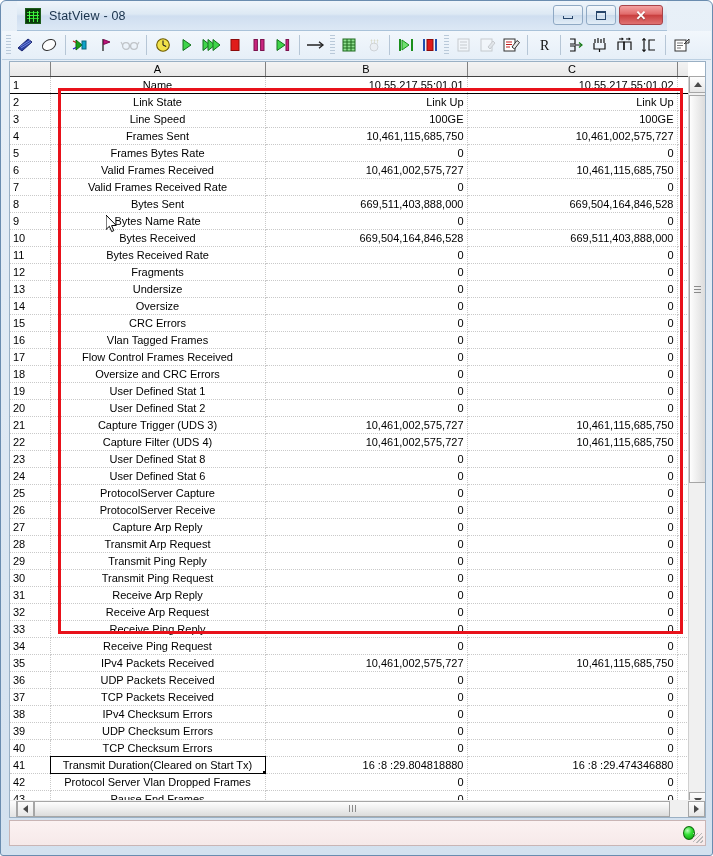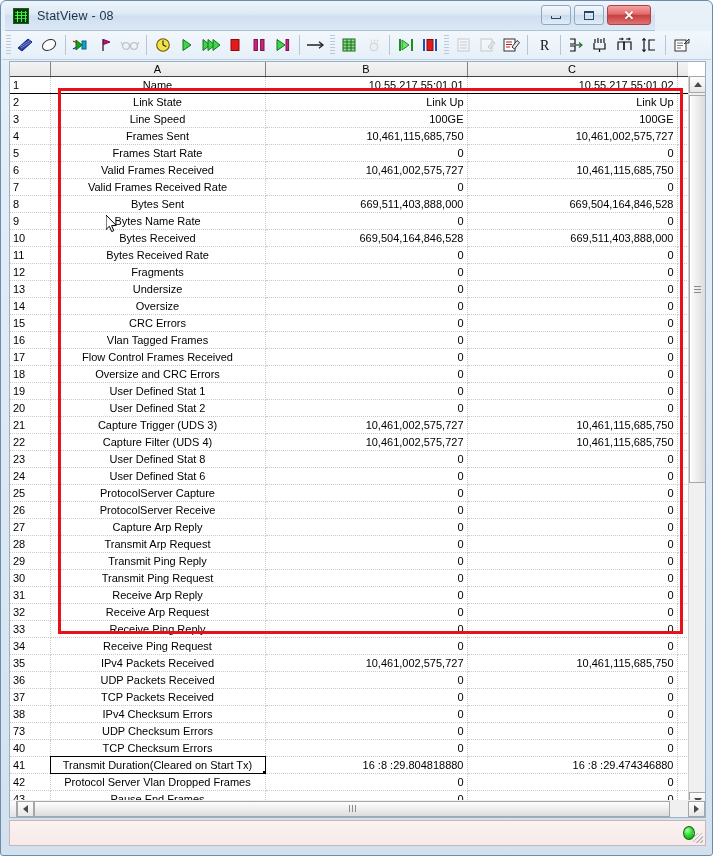--- a/index.html
+++ b/index.html
@@ -22,21 +22,21 @@
     box-sizing: border-box;
     border: 1px solid #6a8caf;
     border-radius: 6px 6px 3px 3px;
     background: linear-gradient(to bottom, #e8f0f8 0%, #d3e1ef 100%);
     overflow: hidden;
   }
 
   
   .titlebar {
     position: absolute;
-    left: 4px; top: 0;
+    left: 16px; top: 0;
     width: 650px; height: 30px;
     box-sizing: border-box;
     background: linear-gradient(to bottom, #eff5fb 0%, #dde9f4 45%, #cfdef0 52%, #dce8f5 100%);
     border-bottom: 1px solid #a9c2d9;
     display: flex;
     align-items: center;
     text-align: center;
   }
   .app-icon {
     width: 16px; height: 16px;
@@ -639,21 +639,21 @@
             </tr>
             <tr class="datarow">
               <td class="rownum">4</td>
               <td class="name-cell">Frames Sent</td>
               <td class="val-cell">10,461,115,685,750</td>
               <td class="val-cell">10,461,002,575,727</td>
               <td class="pad-cell"></td>
             </tr>
             <tr class="datarow">
               <td class="rownum">5</td>
-              <td class="name-cell">Frames Start Rate</td>
+              <td class="name-cell">Frames Bytes Rate</td>
               <td class="val-cell">0</td>
               <td class="val-cell">0</td>
               <td class="pad-cell"></td>
             </tr>
             <tr class="datarow">
               <td class="rownum">6</td>
               <td class="name-cell">Valid Frames Received</td>
               <td class="val-cell">10,461,002,575,727</td>
               <td class="val-cell">10,461,115,685,750</td>
               <td class="pad-cell"></td>
@@ -876,21 +876,21 @@
               <td class="pad-cell"></td>
             </tr>
             <tr class="datarow">
               <td class="rownum">38</td>
               <td class="name-cell">IPv4 Checksum Errors</td>
               <td class="val-cell">0</td>
               <td class="val-cell">0</td>
               <td class="pad-cell"></td>
             </tr>
             <tr class="datarow">
-              <td class="rownum">73</td>
+              <td class="rownum">39</td>
               <td class="name-cell">UDP Checksum Errors</td>
               <td class="val-cell">0</td>
               <td class="val-cell">0</td>
               <td class="pad-cell"></td>
             </tr>
             <tr class="datarow">
               <td class="rownum">40</td>
               <td class="name-cell">TCP Checksum Errors</td>
               <td class="val-cell">0</td>
               <td class="val-cell">0</td>

